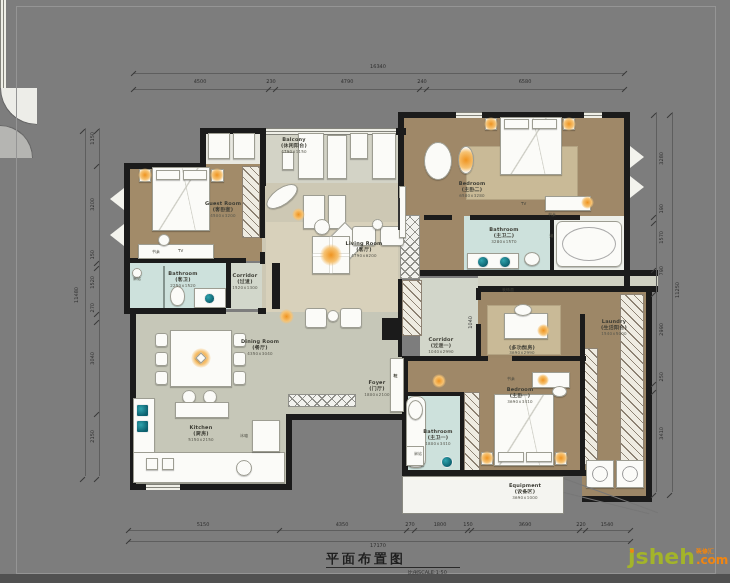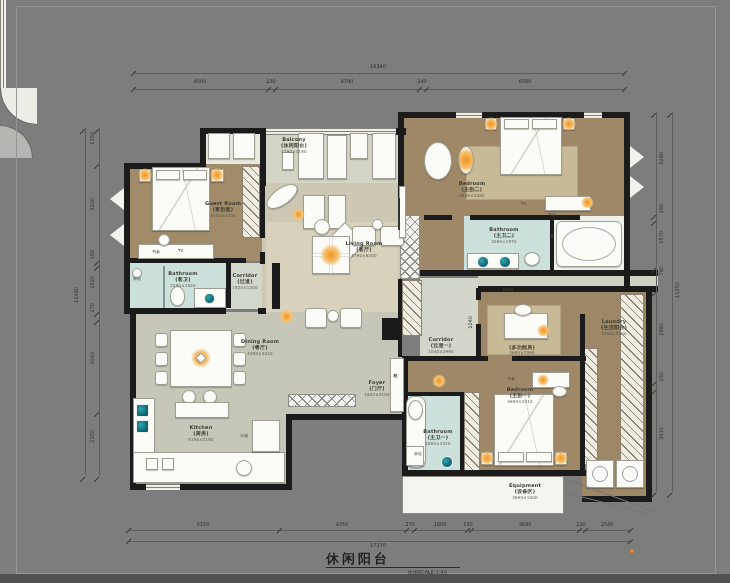--- a/index.html
+++ b/index.html
@@ -423,18 +423,25 @@
 
   <div class="vdim" style="left:659px;top:152px;">3280</div>
   <div class="vdim" style="left:659px;top:204px;">190</div>
   <div class="vdim" style="left:659px;top:231px;">1570</div>
   <div class="vdim" style="left:659px;top:266px;">790</div>
   <div class="vdim" style="left:659px;top:323px;">2990</div>
   <div class="vdim" style="left:659px;top:372px;">250</div>
   <div class="vdim" style="left:659px;top:427px;">3410</div>
   <div class="vdim" style="left:675px;top:282px;">11250</div>
 
-  <div class="title-cn" style="left:326px;top:550px;">休闲阳台</div>
+  <div class="title-cn" style="left:326px;top:550px;">平面布置图</div>
   <div class="dline" style="left:326px;top:567px;width:134px;height:1px;background:#2a2a2a;"></div>
   <div class="scale-note" style="left:408px;top:569px;">比例SCALE:1:50</div>
 
+  <div class="wm" style="left:628px;top:548px;">
+    <span class="brand">jsheh</span>
+    <span style="display:flex;flex-direction:column;align-items:flex-start;margin-left:1px;">
+      <span class="tag">装修汇</span>
+      <span class="tld">.com</span>
+    </span>
+  </div>
   <div class="abs round" style="left:630px;top:549px;width:4px;height:4px;background:#f08511;"></div>
 </div>
 
 </body></html>

